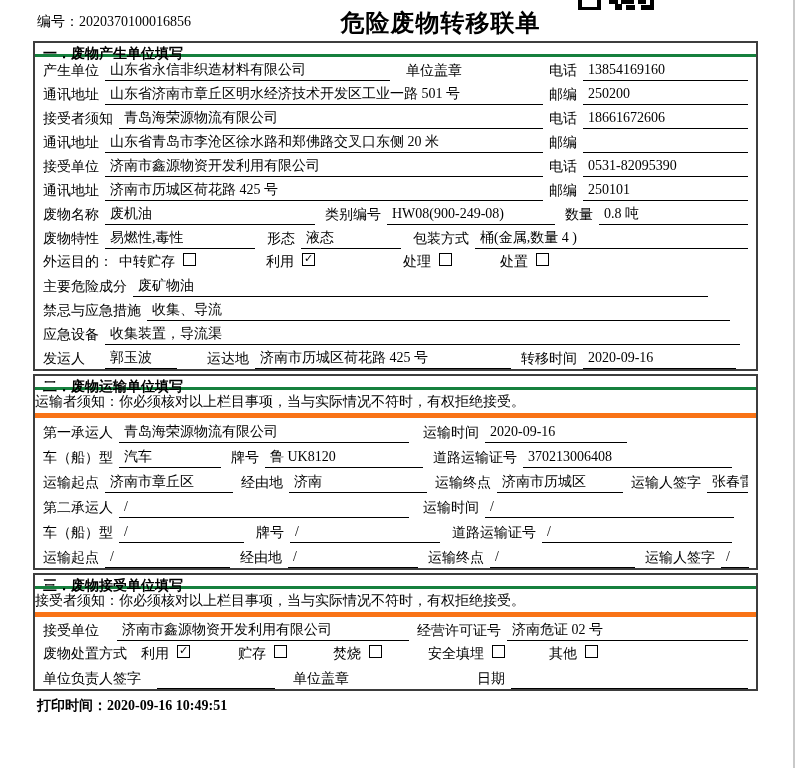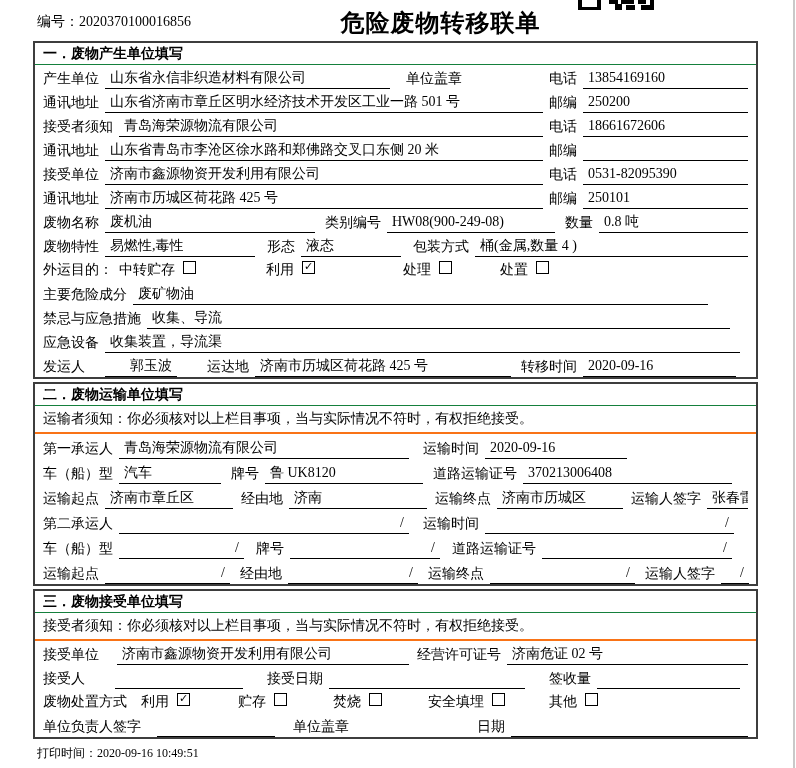--- a/index.html
+++ b/index.html
@@ -4,36 +4,36 @@
 <style>
   * { margin:0; padding:0; box-sizing:border-box; }
   html,body { width:796px; height:768px; background:#ffffff; overflow:hidden; }
   body { font-family:"Liberation Serif","DejaVu Serif",serif; color:#000; position:relative; }
   .content { position:absolute; left:33px; top:0; width:725px; }
   .hdr { position:relative; height:41px; }
   .hdr-num { position:absolute; left:4px; top:13px; font-size:14px; white-space:nowrap; }
   .hdr-title { text-align:center; padding-top:7px; font-size:24px; font-weight:bold; letter-spacing:1px; transform:translateX(45px); }
   .qr { position:absolute; left:545px; top:0; }
   .box { border:2px solid #3d3d3d; margin-bottom:3px; background:#fff; }
-  .sec-h { height:22px; border-bottom:1px solid #15803d; font-weight:bold; font-size:14px; padding:2px 8px; line-height:18px; }
-  .notice { height:28px; display:flex; align-items:center; border-bottom:2px solid #f97316; font-size:14px; padding:0 8px; }
+  .sec-h { height:14px; border-bottom:3px solid #15803d; font-weight:bold; font-size:14px; padding:2px 8px; line-height:18px; }
+  .notice { height:28px; display:flex; align-items:center; border-bottom:5px solid #f97316; font-size:14px; padding:0 0; }
   .row { display:flex; align-items:flex-end; height:24px; padding:0 8px; font-size:14px; line-height:18px; }
   .box2 .row { height:25px; }
   .box3 .row { height:24px; }
   .lbl { white-space:nowrap; padding-bottom:1px; flex:0 0 auto; }
   .fld { border-bottom:1px solid #000; white-space:nowrap; padding:0 5px 1px; margin-left:6px; min-width:28px; overflow:hidden; flex:0 0 auto; }
   .grow { flex:1 1 auto; }
-  .c { text-align:right; }
+  .c { text-align:left; }
   .ml-a { margin-left:auto; }
   .cbrow { align-items:center; padding-top:2px; }
   .opt { display:flex; align-items:flex-start; flex:0 0 auto; }
   .cb { display:inline-block; width:13px; height:13px; border:1.5px solid #000; margin-left:8px; font-size:11px; line-height:10px; text-align:center; font-family:"DejaVu Sans",sans-serif; }
   .cb .mark { visibility:hidden; font-weight:bold; }
   .cb.checked .mark { visibility:visible; }
-  .footer { margin:6px 0 0 4px; font-size:12px; white-space:nowrap; }
+  .footer { margin:6px 0 0 4px; font-size:14px; white-space:nowrap;font-weight:bold; }
   .edge { position:absolute; right:1px; top:0; width:2px; height:768px; background:#c9c9c9; }
 </style>
 </head>
 <body>
 
 <div class="content">
 
   <div class="hdr">
     <div class="hdr-num">
       <span>编号：</span><span>2020370100016856</span>
@@ -225,28 +225,20 @@
     <div class="sec-h">三．废物接受单位填写</div>
     <div class="notice">接受者须知：你必须核对以上栏目事项，当与实际情况不符时，有权拒绝接受。</div>
 
     <div class="row">
       <span class="lbl">接受单位</span>
       <span class="fld" style="width:292px;margin-left:18px">济南市鑫源物资开发利用有限公司</span>
       <span class="lbl" style="margin-left:8px">经营许可证号</span>
       <span class="fld grow">济南危证 02 号</span>
     </div>
 
-    <div class="row">
-      <span class="lbl">接受人</span>
-      <span class="fld" style="width:128px;margin-left:30px"></span>
-      <span class="lbl" style="margin-left:24px">接受日期</span>
-      <span class="fld" style="width:196px"></span>
-      <span class="lbl" style="margin-left:24px">签收量</span>
-      <span class="fld grow" style="margin-right:8px"></span>
-    </div>
 
     <div class="row cbrow">
       <span class="lbl">废物处置方式</span>
       <span class="opt" style="margin-left:14px">
         <span>利用</span>
         <span class="cb checked"><span class="mark">✓</span></span>
       </span>
       <span class="opt" style="margin-left:48px">
         <span>贮存</span>
         <span class="cb"><span class="mark">✓</span></span>

